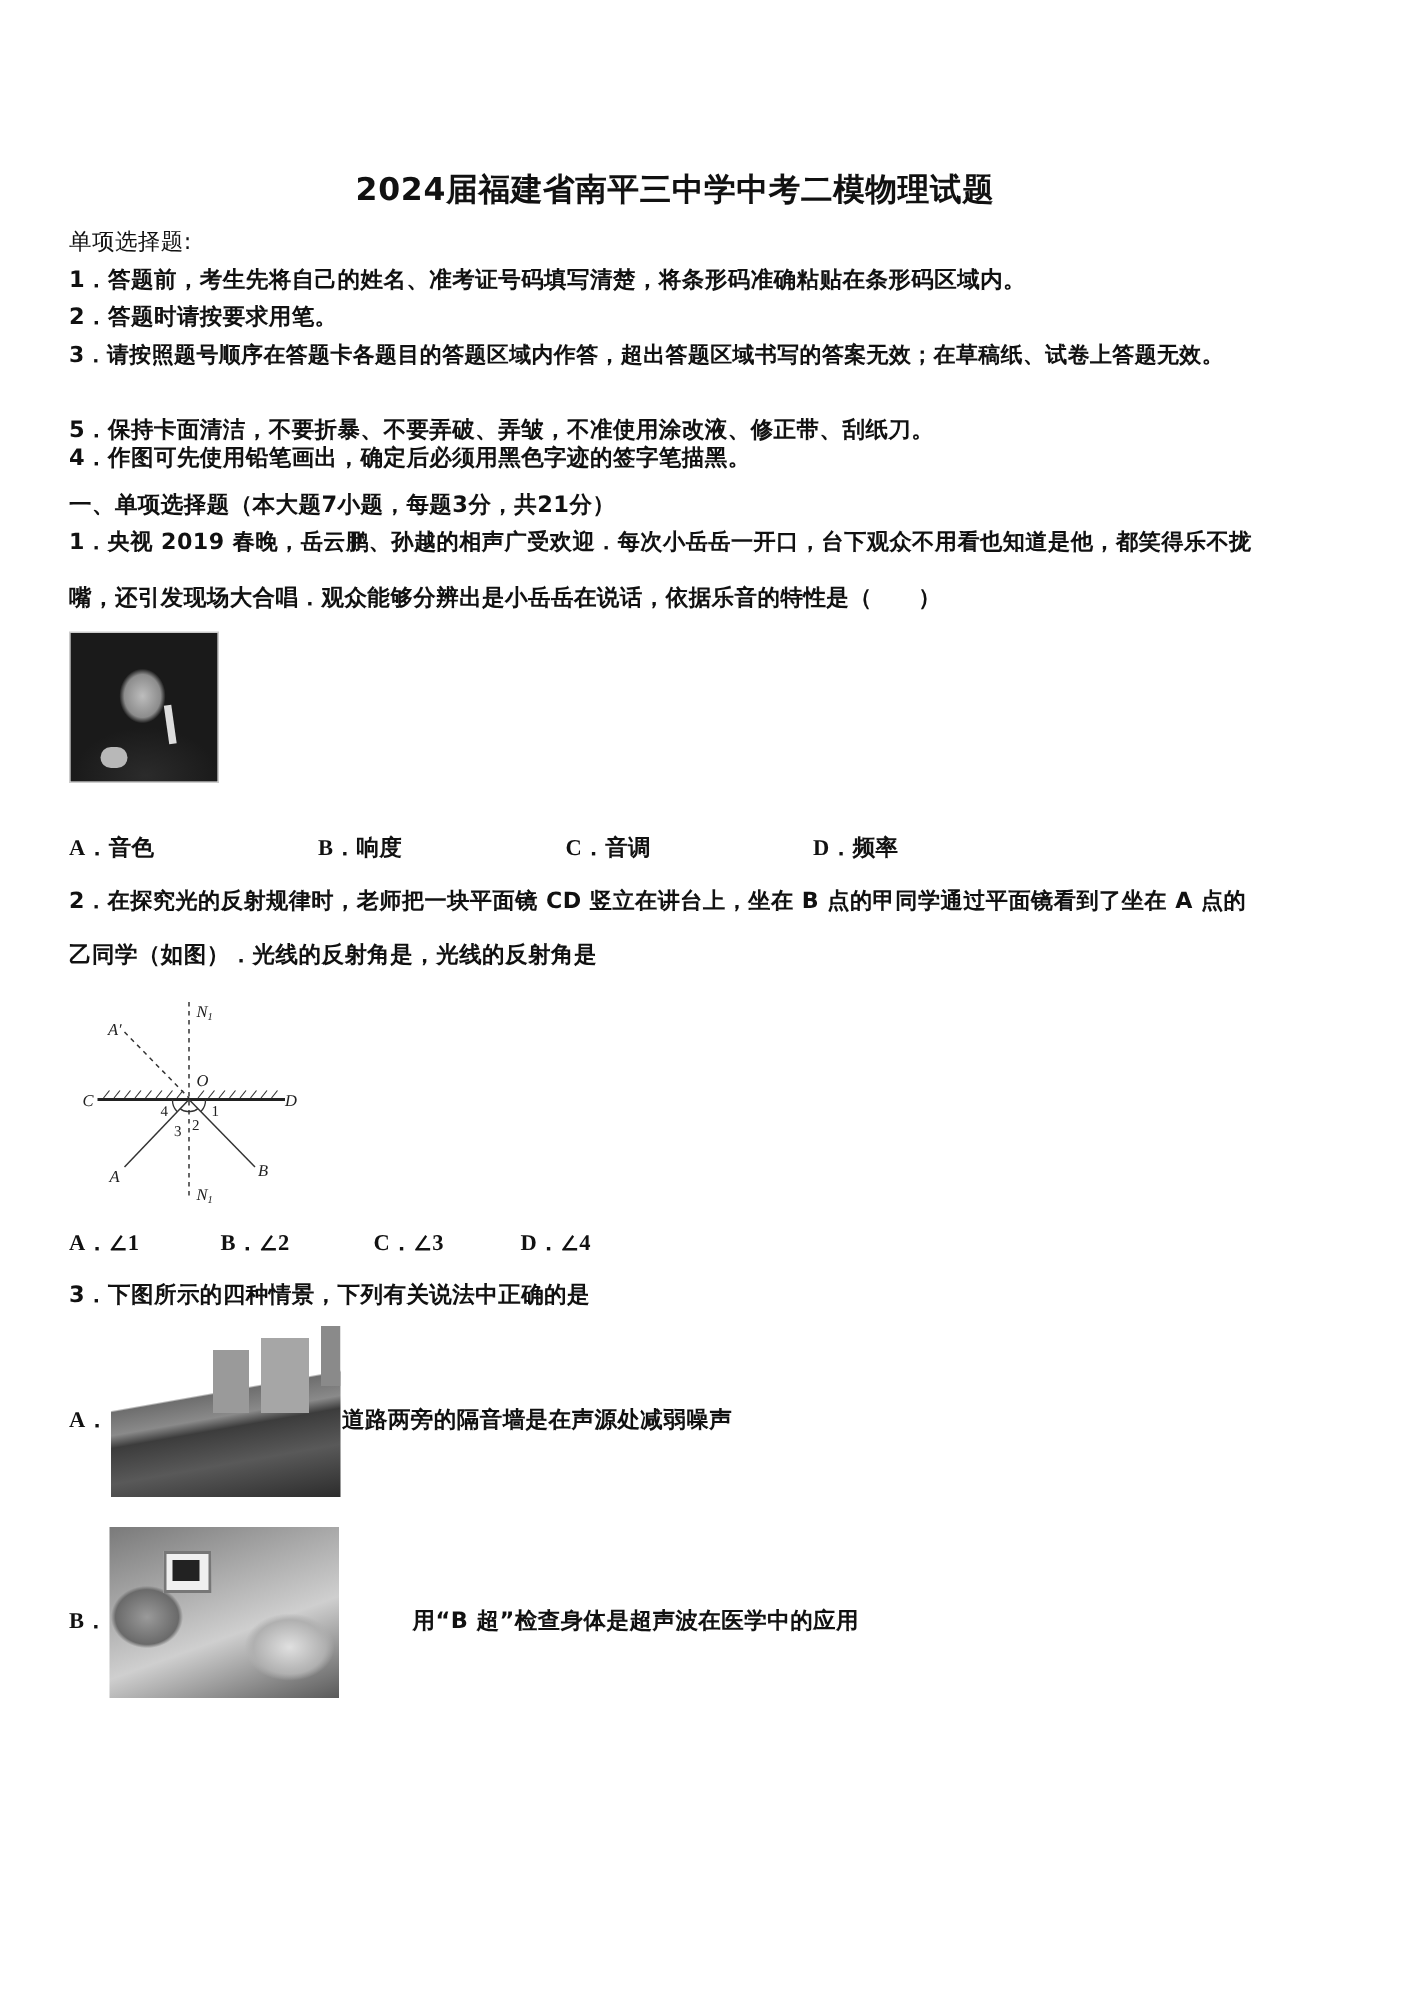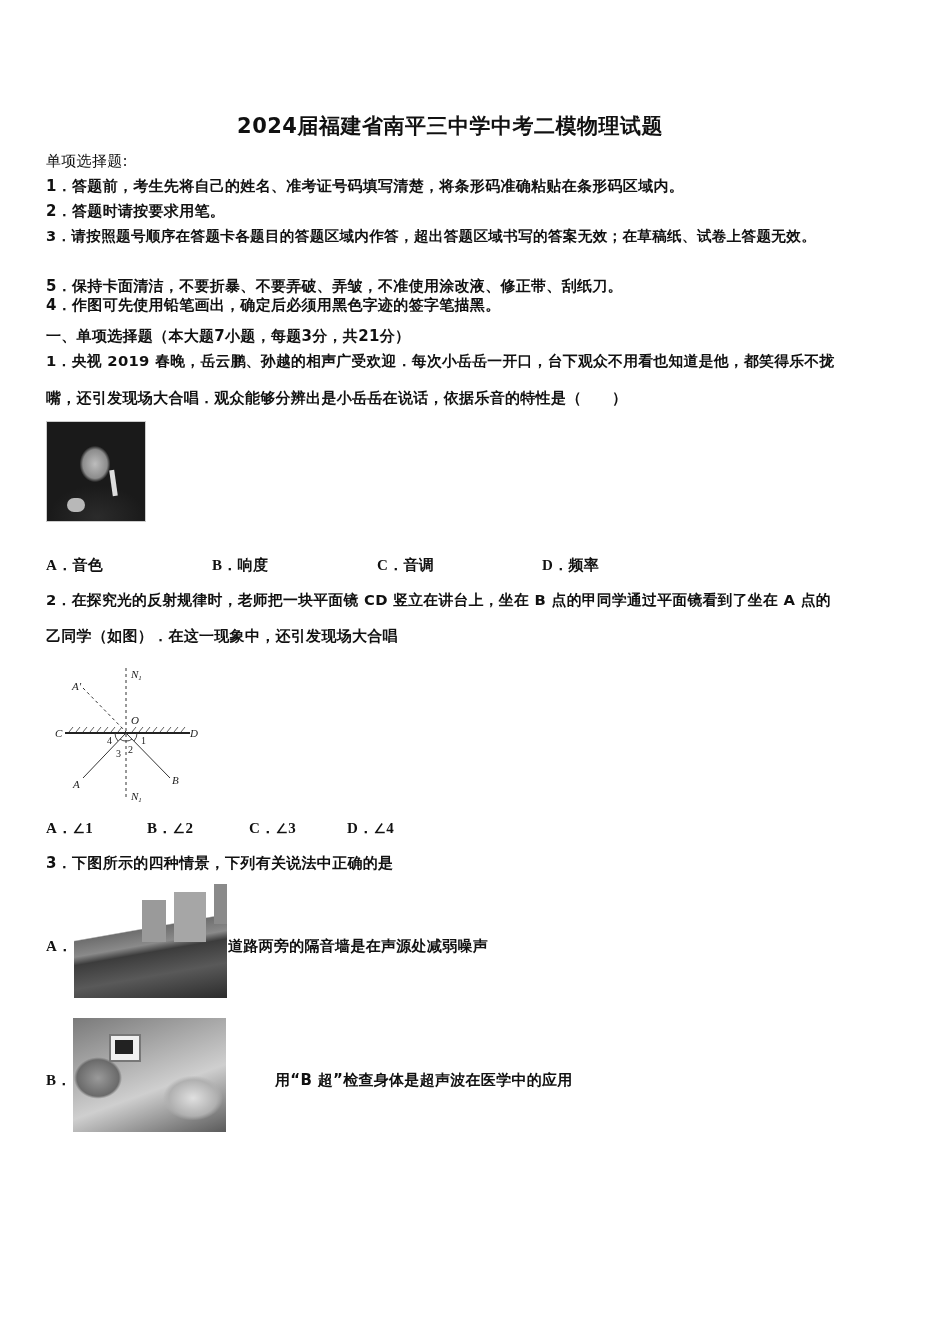--- a/index.html
+++ b/index.html
@@ -48,21 +48,21 @@
     <span class="opt-label">B．</span><span>响度</span>
   </div>
   <div class="abs txt" style="left:377px; top:556px;">
     <span class="opt-label">C．</span><span>音调</span>
   </div>
   <div class="abs txt" style="left:542px; top:556px;">
     <span class="opt-label">D．</span><span>频率</span>
   </div>
 
   <div class="abs txt" style="left:46px; top:591px; font-size:14.8px;">2．在探究光的反射规律时，老师把一块平面镜 CD 竖立在讲台上，坐在 B 点的甲同学通过平面镜看到了坐在 A 点的</div>
-  <div class="abs txt" style="left:46px; top:627px;">乙同学（如图）．在这一现象中，还引发现场大合唱</div>
+  <div class="abs txt" style="left:46px; top:627px;">乙同学（如图）．光线的反射角是，光线的反射角是</div>
 
   <svg class="abs" style="left:45px; top:660px;" width="170" height="150" viewBox="0 0 170 150">
     <line x1="81" y1="8" x2="81" y2="140" stroke="#333" stroke-width="1" stroke-dasharray="3,3"></line>
     <line x1="38" y1="28" x2="81" y2="72" stroke="#333" stroke-width="1" stroke-dasharray="3,3"></line>
     <line x1="20" y1="73" x2="145" y2="73" stroke="#222" stroke-width="2"></line>
     <g stroke="#333" stroke-width="0.8">
       <line x1="24" y1="72" x2="28" y2="67"></line>
         <line x1="31" y1="72" x2="35" y2="67"></line>
         <line x1="38" y1="72" x2="42" y2="67"></line>
       <line x1="45" y1="72" x2="49" y2="67"></line>

